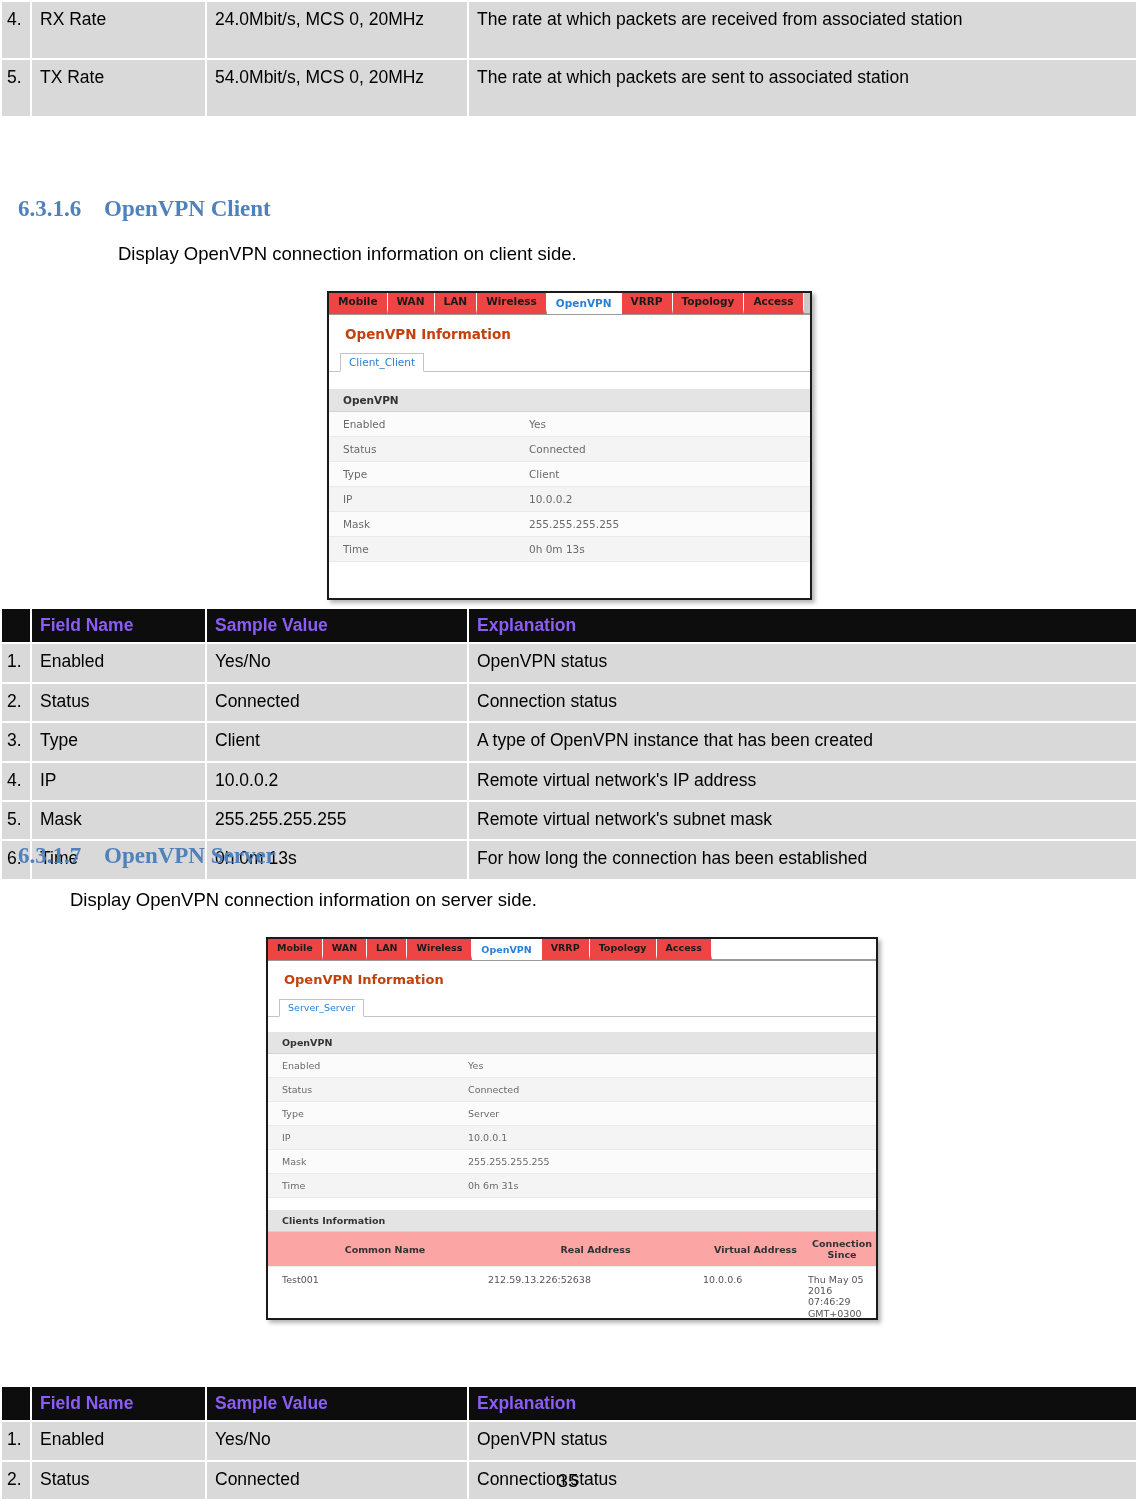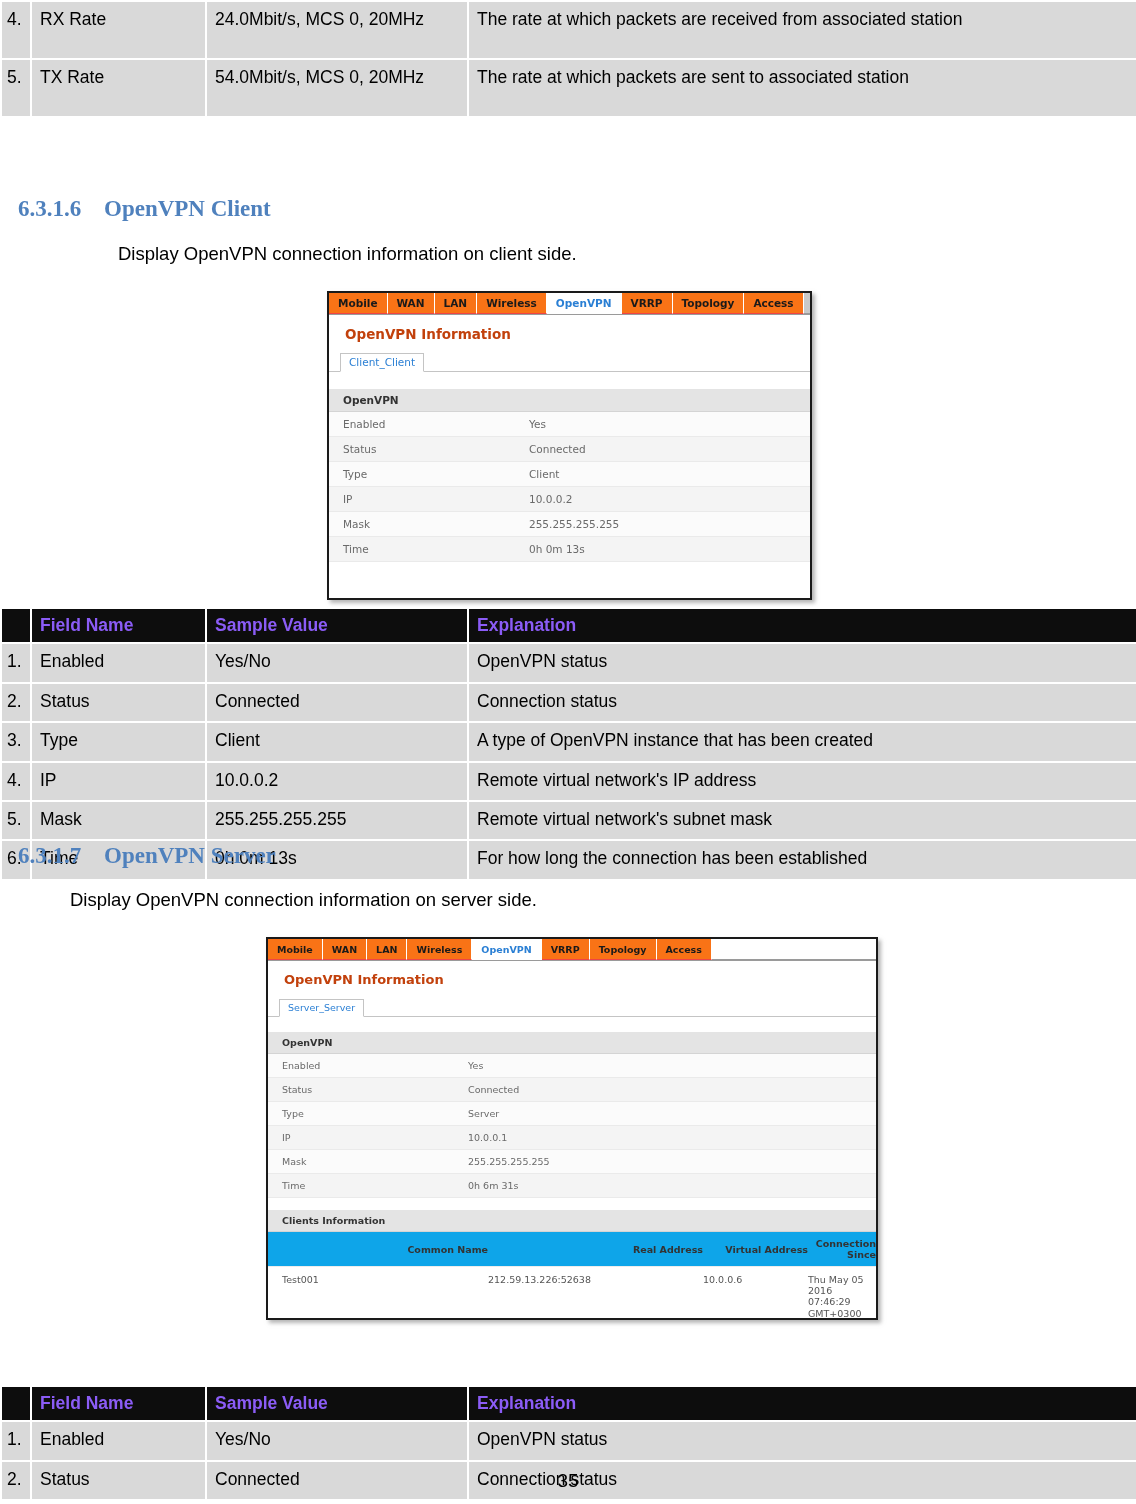--- a/index.html
+++ b/index.html
@@ -79,23 +79,23 @@
     overflow: hidden;
   }
   .tabbar {
     display: flex;
     align-items: stretch;
     background: #ffffff;
     border-bottom: 1px solid #9a9a9a;
     height: 22px;
   }
   .tabbar .tab {
-    background: #f97316;
+    background: #ef4444;
     border-right: 1px solid #ffffff;
-    border-bottom: 1px solid #ef4444;
+    border-bottom: 5px solid #ef4444;
     color: #1a1a1a;
     font-weight: bold;
     display: flex;
     align-items: center;
     justify-content: center;
     padding: 0 9px;
     white-space: nowrap;
   }
   .tabbar .tab.active {
     background: #ffffff;
@@ -145,24 +145,24 @@
     border-bottom: 1px solid #eaeaea;
     color: #6a6a6a;
   }
   .kv-row:nth-child(odd) { background: #f4f4f4; }
   .kv-row:nth-child(even) { background: #fbfbfb; }
   .kv-row .k { padding: 6px 0 6px 14px; }
   .kv-row .v { padding: 6px 0 6px 0; }
 
   .ci-table { width: 100%; border-collapse: collapse; color: #555; }
   .ci-table th {
-    text-align: right;
+    text-align: center;
     font-weight: bold;
     color: #333;
-    background: #0ea5e9;
+    background: #fca5a5;
     padding: 6px 0 6px 0;
     border-bottom: 1px solid #ededed;
   }
   .ci-table td {
     vertical-align: top;
     padding: 7px 0 7px 0;
     background: #ffffff;
     line-height: 1.18;
   }
 

